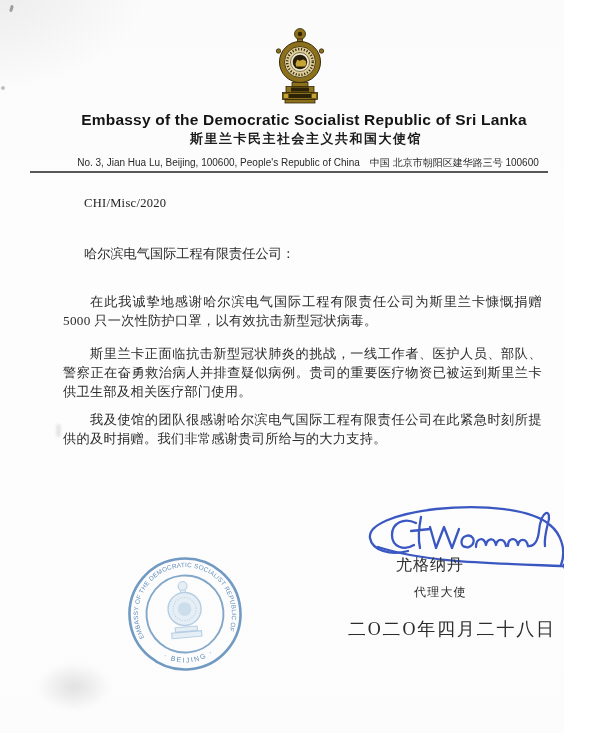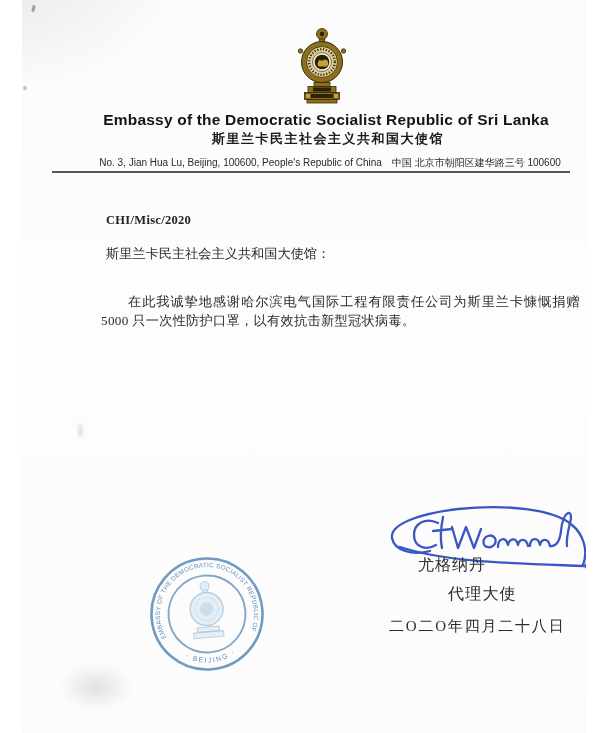--- a/index.html
+++ b/index.html
@@ -3,47 +3,46 @@
 <meta charset="utf-8">
 <style>
   html,body{margin:0;padding:0;background:#ffffff;}
   .page{
     position:relative;width:564px;height:733px;overflow:hidden;
     background:
       radial-gradient(ellipse 260px 160px at -30px -20px, rgba(150,150,150,.18), transparent 70%),
       linear-gradient(180deg,#fbfbfb 0%, #fdfdfd 40%, #fcfcfc 100%);
     font-family:"Liberation Serif", serif;
     color:#2e2e2e;
-    margin-left:22px;
   }
   .abs{position:absolute;}
   
   .title-en{top:111px;left:0;width:600px;text-align:center;
     font-family:"Liberation Sans", sans-serif;font-weight:bold;font-size:15.5px;
     color:#141414;transform:translateX(4px);letter-spacing:.2px;}
   .title-zh{top:130px;left:0;width:600px;text-align:center;
     font-family:"Liberation Sans", sans-serif;font-weight:bold;font-size:13px;
     color:#1b1b1b;transform:translateX(6px);letter-spacing:1.5px;}
   .address-line{top:156px;left:0;width:600px;text-align:center;
     font-family:"Liberation Sans", sans-serif;font-size:10px;color:#2a2a2a;
     transform:translateX(8px);}
   .header-rule{top:171px;left:30px;width:518px;height:2px;background:#3a3a3a;opacity:.85;}
   
-  .ref-number{top:213px;left:84px;font-size:12.5px;font-weight:700;color:#222;letter-spacing:.3px;}
+  .ref-number{top:196px;left:84px;font-size:12.5px;font-weight:400;color:#222;letter-spacing:.3px;}
   .recipient-company{top:245px;left:84px;font-size:13.2px;color:#2b2b2b;}
   .recipient-address{top:263px;left:84px;font-size:13.2px;color:#2b2b2b;}
   
-  .para{left:79px;width:479px;font-size:13.2px;line-height:19px;
+  .para{left:63px;width:479px;font-size:13.2px;line-height:19px;
     letter-spacing:.3px;text-indent:27px;text-align:justify;color:#2b2b2b;}
   .para1{top:292px;} .para2{top:344px;} .para3{top:410px;} .para4{top:455px;}
   
   .signature-svg{top:505px;left:364px;}
   .sig-name{top:555px;left:396px;font-size:16px;letter-spacing:1px;color:#333;}
-  .sig-title{top:584px;left:426px;font-size:16px;letter-spacing:1.2px;color:#2b2b2b;font-family:Liberation Mono, monospace;}
-  .sig-date{top:617px;left:367px;font-size:15px;letter-spacing:1.8px;color:#2b2b2b;}
+  .sig-title{top:584px;left:414px;font-size:12px;letter-spacing:1.2px;color:#2b2b2b;font-family:Liberation Mono, monospace;}
+  .sig-date{top:617px;left:348px;font-size:18px;letter-spacing:1.8px;color:#2b2b2b;}
   
   .stamp-svg{top:546px;left:117px;opacity:.92;}
   
   .speck1{top:5px;left:10px;width:3px;height:7px;background:rgba(90,90,90,.55);
     border-radius:2px;transform:rotate(16deg);}
   .speck2{top:86px;left:1px;width:4px;height:4px;background:rgba(120,120,120,.45);border-radius:50%;}
   .speck3{top:424px;left:56px;width:5px;height:13px;background:rgba(150,150,150,.22);
     border-radius:3px;filter:blur(1px);}
   .smudge{top:662px;left:36px;width:76px;height:50px;
     background:radial-gradient(ellipse at center, rgba(120,120,120,.20), transparent 68%);
@@ -82,23 +81,25 @@
       <rect x="13" y="75.5" width="30" height="3.5"></rect>
     </g>
   </svg>
 
   <div class="abs title-en">Embassy of the Democratic Socialist Republic of Sri Lanka</div>
   <div class="abs title-zh">斯里兰卡民主社会主义共和国大使馆</div>
   <div class="abs address-line">No. 3, Jian Hua Lu, Beijing, 100600, People's Republic of China　中国 北京市朝阳区建华路三号 100600</div>
   <div class="abs header-rule"></div>
 
   <div class="abs ref-number">CHI/Misc/2020</div>
-  <div class="abs recipient-company">斯里兰卡民主社会主义共和国大使馆：</div>
+  <div class="abs recipient-company">哈尔滨电气国际工程有限责任公司：</div>
 
   <div class="abs para para1">在此我诚挚地感谢哈尔滨电气国际工程有限责任公司为斯里兰卡慷慨捐赠 5000 只一次性防护口罩，以有效抗击新型冠状病毒。</div>
+  <div class="abs para para2">斯里兰卡正面临抗击新型冠状肺炎的挑战，一线工作者、医护人员、部队、警察正在奋勇救治病人并排查疑似病例。贵司的重要医疗物资已被运到斯里兰卡供卫生部及相关医疗部门使用。</div>
+  <div class="abs para para3">我及使馆的团队很感谢哈尔滨电气国际工程有限责任公司在此紧急时刻所提供的及时捐赠。我们非常感谢贵司所给与的大力支持。</div>
 
   <svg class="abs signature-svg" width="214" height="68" viewBox="0 0 214 68">
     <g fill="none" stroke="#2a49bd" stroke-width="2.3" stroke-linecap="round" stroke-linejoin="round" opacity="0.92">
       <path d="M186 20 C168 4 120 -1 72 4 C30 9 4 20 6 33 C8 45 26 51 44 46"></path>
       <path d="M186 20 C196 28 203 44 197 60"></path>
       <path d="M14 42 C60 57 120 58 197 61 L206 63"></path>
       <path d="M52 18 C40 12 28 18 28 30 C28 42 40 46 50 40"></path>
       <path d="M57 12 C55 22 54 34 56 43 M47 26 L66 24"></path>
       <path d="M66 22 L72 43 L80 22 L88 43 L95 24"></path>
       <path d="M102 42 C96 42 96 33 102 31 C108 29 112 35 108 40 C106 42 103 43 102 42"></path>

